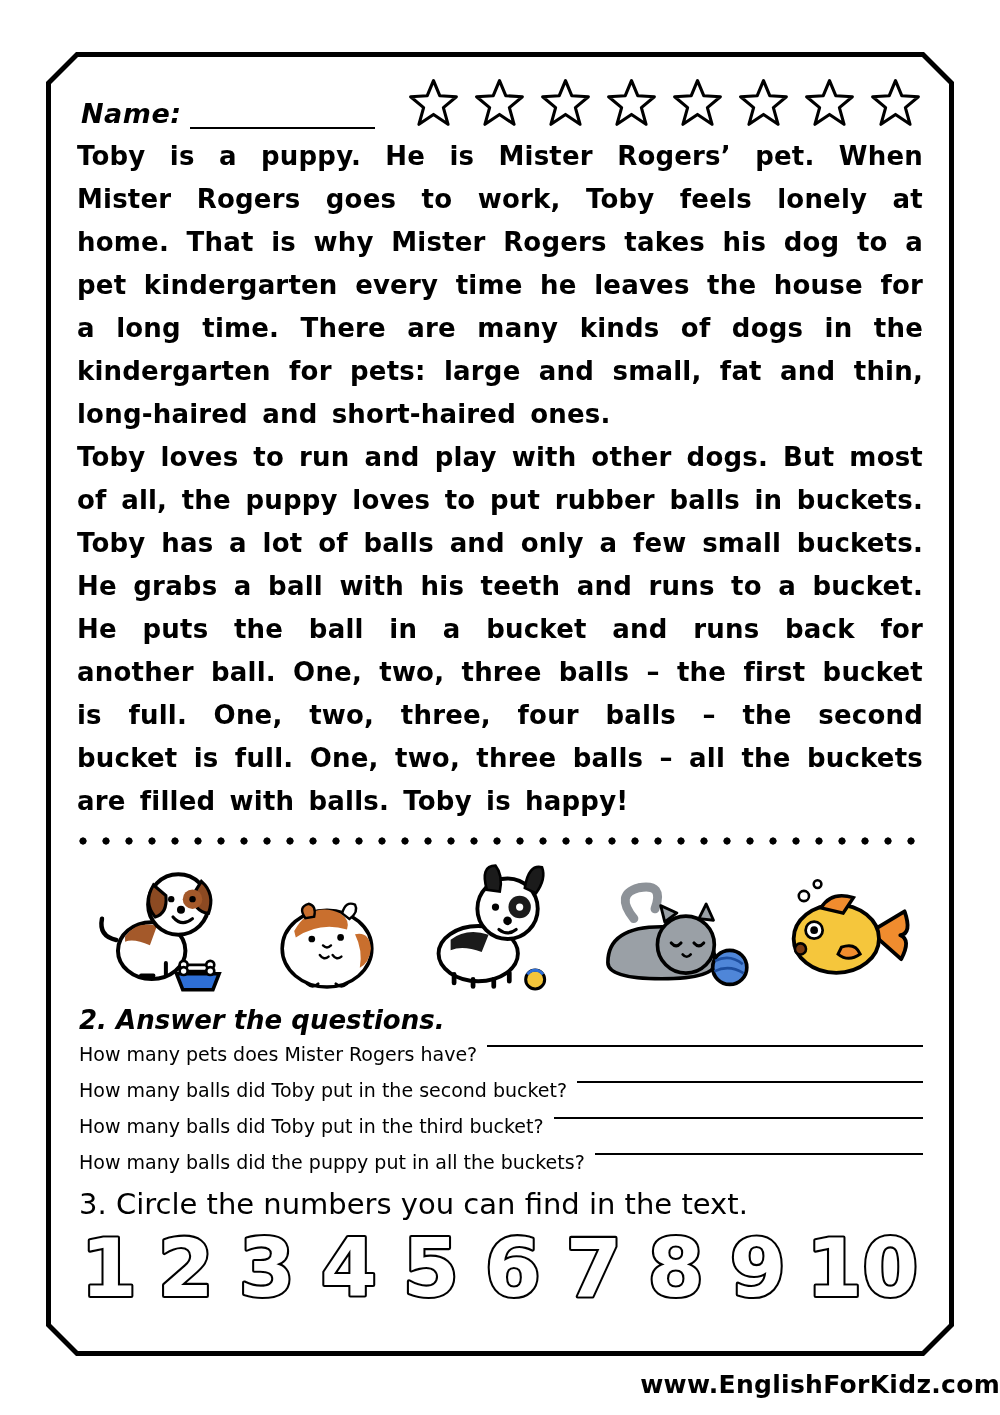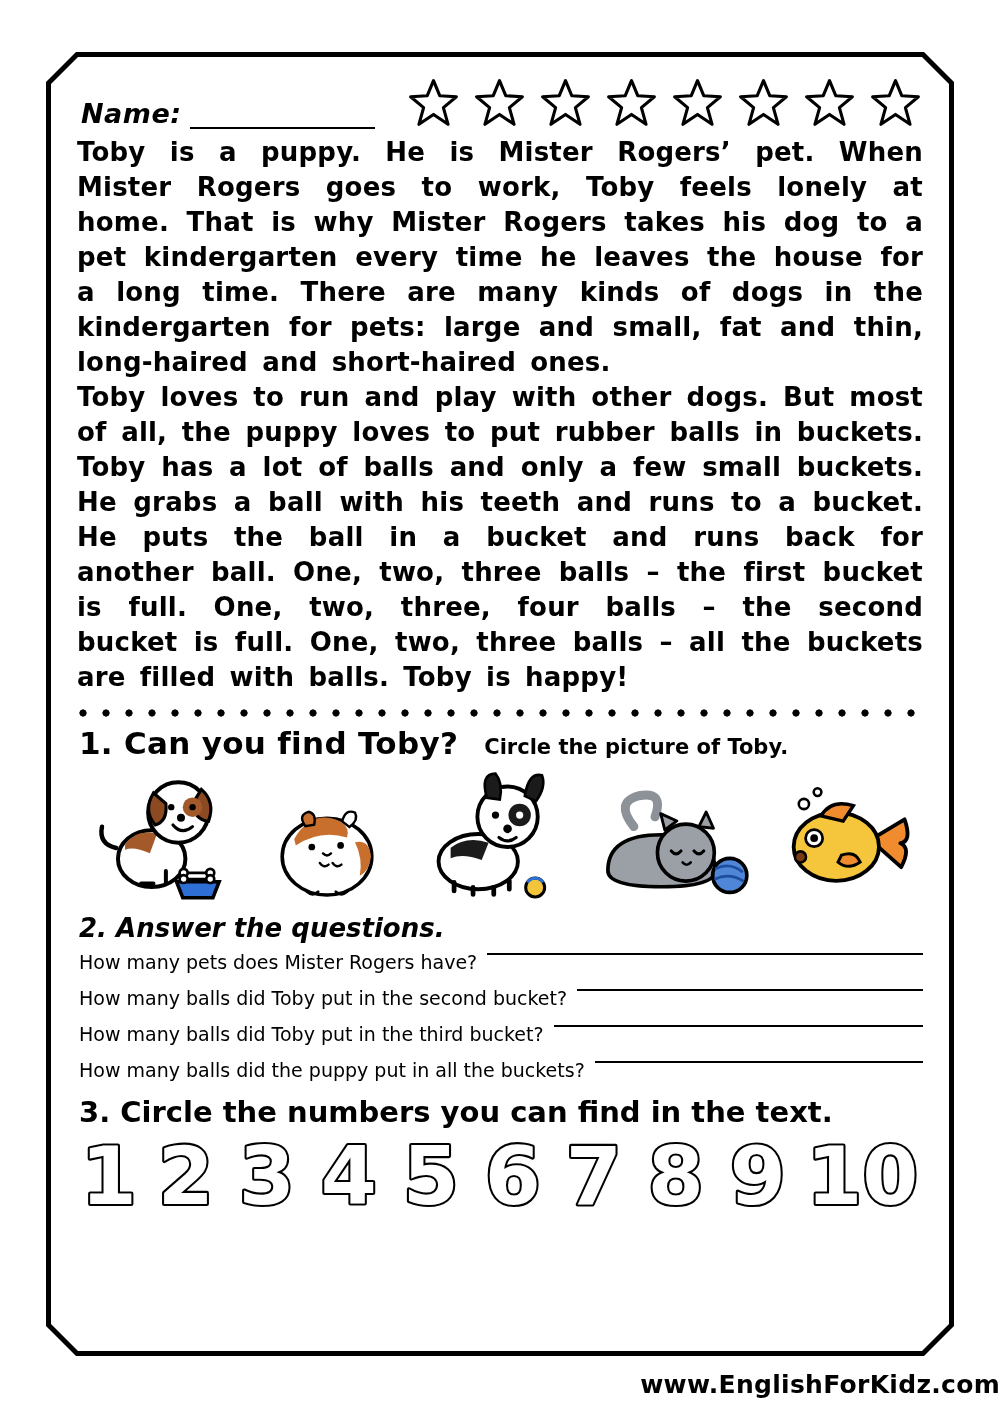--- a/index.html
+++ b/index.html
@@ -32,37 +32,37 @@
   .top-row { display:flex; justify-content:space-between; align-items:flex-end; margin:4px 0 6px 0; }
   .name-wrap { display:flex; align-items:flex-end; padding-left:4px; }
   .name-label { font-weight:bold; font-style:italic; font-size:27px; letter-spacing:0.5px; }
   .name-line { display:inline-block; width:185px; border-bottom:2.5px solid #000; height:30px; margin-left:8px; }
   .stars { display:flex; gap:11px; }
   .stars svg { width:55px; height:52px; }
   
   .passage p {
     margin:0;
     font-size:26px; font-weight:bold;
-    line-height:35px;
+    line-height:43px;
     text-align:justify;
     letter-spacing:0.2px;
     word-spacing:5px;
   }
   
   .dots {
     height:8px; margin:14px 2px 8px 2px;
     background-image: radial-gradient(circle at 4px 4px, #000 3.3px, transparent 3.9px);
     background-size:23px 8px; background-repeat:repeat-x;
   }
   
   .h1row { display:flex; align-items:baseline; gap:26px; margin:2px 0 0 2px; }
   .sec-title { font-weight:bold; font-size:31px; letter-spacing:0.3px; }
   .sec-sub { font-weight:bold; font-size:21px; }
   .sec-title2 { font-weight:bold; font-size:26px; margin:6px 0 8px 2px;font-style:italic; }
-  .sec-title3 { font-weight:bold; font-size:29px; margin:8px 0 4px 2px; }
+  .sec-title3 { font-weight:normal; font-size:29px; margin:8px 0 4px 2px; }
   
   .animals { display:flex; justify-content:space-between; align-items:flex-end; height:146px; padding:0 4px; }
   .animal { cursor:pointer; }
   
   .questions { margin-top:2px; }
   .q { display:flex; margin-bottom:14px; padding-left:2px; }
   .q-text { font-size:19px; white-space:nowrap; }
   .q-line { flex:1; margin-left:10px; border-bottom:2px solid #000; height:4px; min-width:110px; }
   
   .numbers { display:flex; justify-content:space-between; align-items:flex-end; padding:0 4px; }
@@ -115,24 +115,20 @@
       </div>
     </div>
 
     <div class="passage">
       <p>Toby is a puppy. He is Mister Rogers’ pet. When Mister Rogers goes to work, Toby feels lonely at home. That is why Mister Rogers takes his dog to a pet kindergarten every time he leaves the house for a long time. There are many kinds of dogs in the kindergarten for pets: large and small, fat and thin, long-haired and short-haired ones.</p>
       <p>Toby loves to run and play with other dogs. But most of all, the puppy loves to put rubber balls in buckets. Toby has a lot of balls and only a few small buckets. He grabs a ball with his teeth and runs to a bucket. He puts the ball in a bucket and runs back for another ball. One, two, three balls – the first bucket is full. One, two, three, four balls – the second bucket is full. One, two, three balls – all the buckets are filled with balls. Toby is happy!</p>
     </div>
 
     <div class="dots"></div>
 
-    <div class="h1row">
-      <span class="sec-title">1. Can you find Toby?</span>
-      <span class="sec-sub">Circle the picture of Toby.</span>
-    </div>
 
     <div class="animals">
 
       <div class="animal">
         <svg width="168" height="142" viewBox="0 0 170 160">
           <path d="M30 98 q-20 -4 -16 -24" fill="none" stroke="#000" stroke-width="5" stroke-linecap="round"></path>
           <ellipse cx="70" cy="110" rx="38" ry="32" fill="#fff" stroke="#000" stroke-width="4.5"></ellipse>
           <path d="M40 94 q12 -18 36 -12 l-8 22 q-18 -8 -28 -4 z" fill="#a4592a"></path>
           <circle cx="100" cy="58" r="34" fill="#fff" stroke="#000" stroke-width="4.5"></circle>
           <path d="M72 36 q-12 20 2 36 q14 -4 12 -24 z" fill="#8c4a22" stroke="#000" stroke-width="3.5"></path>

